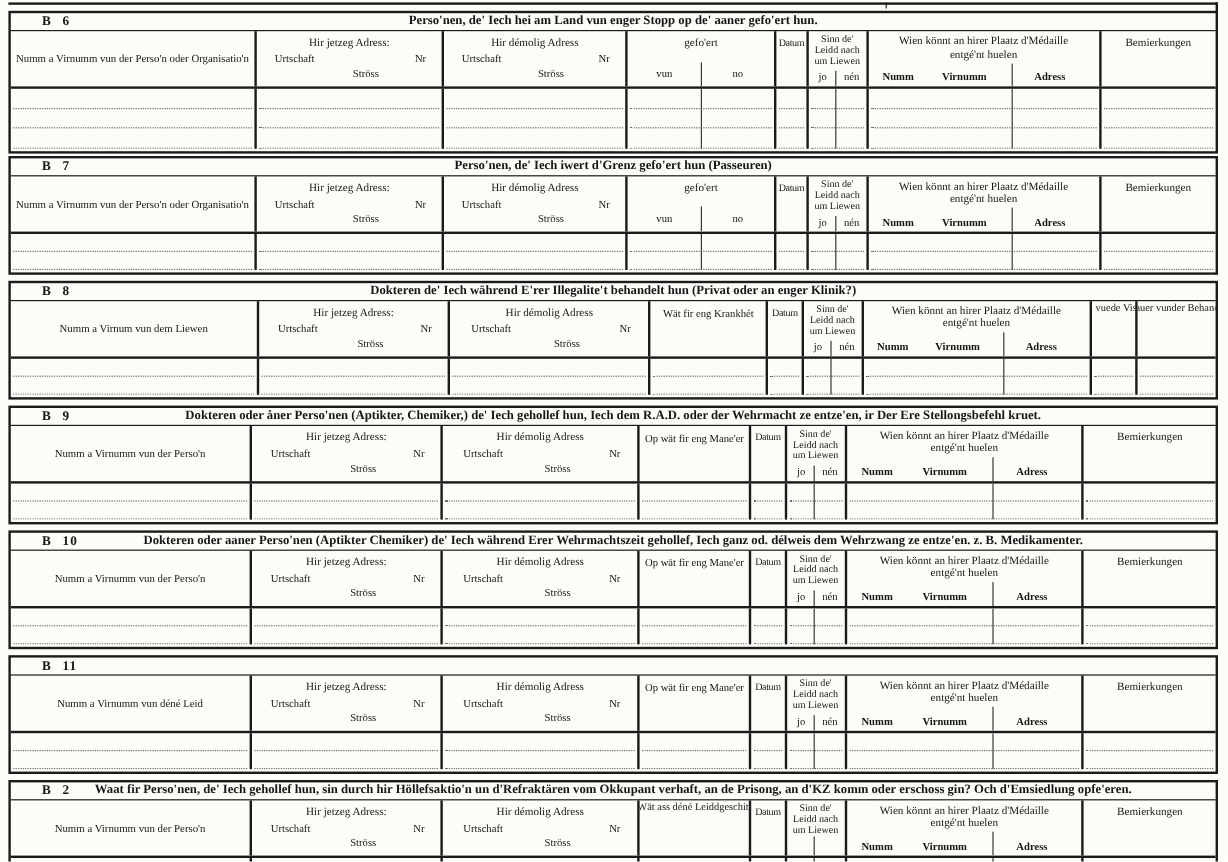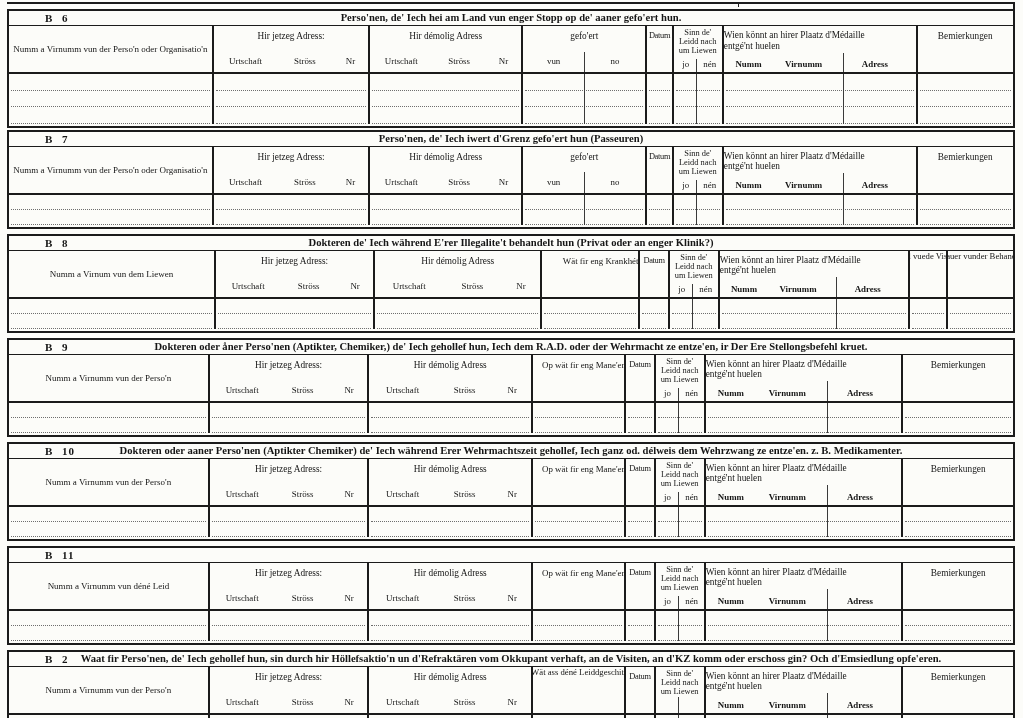--- a/index.html
+++ b/index.html
@@ -12,48 +12,48 @@
   .topedge{height:5px;border-top:2px solid #1b1b1b;position:relative;}
   .topedge .corner{position:absolute;right:0;top:-2px;width:2px;height:9px;background:#1b1b1b;}
   .topedge .tick{position:absolute;left:72.5%;top:-2px;width:1px;height:5px;background:#1b1b1b;}
 
   .sec{border:2px solid #1b1b1b;margin-bottom:5px;background:transparent;}
   .sec.first{margin-bottom:2px;}
 
   .titlebar{height:14px;line-height:14px;border-bottom:1.5px solid #1b1b1b;
     position:relative;text-align:center;font-weight:bold;font-size:10.6px;
     white-space:nowrap;overflow:hidden;}
-  .sid{position:absolute;left:26px;top:0;font-size:11px;word-spacing:5px;letter-spacing:1px;margin-left:10px;}
+  .sid{position:absolute;left:26px;top:0;font-size:11px;word-spacing:5px;letter-spacing:1px;}
 
   .hdr{display:flex;height:46px;border-bottom:2px solid #1b1b1b;}
   .bod{display:flex;padding-bottom:2px;}
   .hcell,.bcell{position:relative;box-sizing:border-box;overflow:hidden;}
   .hcell+.hcell,.bcell+.bcell{border-left:2px solid #1b1b1b;}
 
   .namelabel{font-size:9px;text-align:center;display:flex;align-items:center;
     justify-content:center;height:100%;padding:0 3px;white-space:nowrap;}
   .toplabel{font-size:9.3px;text-align:center;padding-top:5px;white-space:nowrap;}
   .hc-datum .toplabel{font-size:8.4px;letter-spacing:-0.3px;padding-top:5px;}
   .subrow3,.subrow2,.subrowW{position:absolute;left:0;right:0;bottom:6px;display:flex;font-size:8.9px;}
   .subrow3 span{text-align:center;}
   .subrow3 span:nth-child(1){flex:1.15;}
-  .subrow3 span:nth-child(2){flex:1;}
+  .subrow3 span:nth-child(2){flex:1;margin-top:12px;}
   .subrow3 span:nth-child(3){flex:0.65;}
   .subrow2 span{flex:1;text-align:center;}
   .subrow2.jn{bottom:3px;}
   .subrowW{bottom:3px;font-weight:bold;}
   .subrowW span{text-align:center;}
   .subrowW span:nth-child(1){flex:0.85;}
   .subrowW span:nth-child(2){flex:1.05;}
   .subrowW span:nth-child(3){flex:1.4;}
   .sinnlines{font-size:8.4px;line-height:9.2px;text-align:center;padding-top:2px;white-space:nowrap;}
-  .wlabel{font-size:9.3px;line-height:10.5px;padding-top:4px;white-space:nowrap;}
+  .wlabel{font-size:9.3px;line-height:10.5px;text-align:center;padding-top:4px;white-space:nowrap;}
   .midlabel{font-size:8.7px;line-height:10px;text-align:center;display:flex;
     justify-content:center;height:100%;white-space:nowrap;}
-  .hc-maneer .toplabel,.hc-krank .toplabel{font-size:8.9px;text-align:right;}
+  .hc-maneer .toplabel,.hc-krank .toplabel{font-size:8.9px;}
 
   .vl{position:absolute;width:1px;background:#3a3a3a;bottom:0;}
   .drow{height:14px;border-bottom:1px dotted #6e6e6e;margin:0 2px;}
   .sec.first .drow{height:15.5px;}
 </style>
 </head>
 <body>
 
 <div class="page">
   <div class="inner">
@@ -647,21 +647,21 @@
               <div class="drow"></div>
               <div class="vl" style="left: 62%; top: 0%;"></div>
             </div>
             <div class="bcell" style="flex: 0 0 11.1%;">
               <div class="drow"></div>
               <div class="drow"></div>
             </div>
           </div>
         </div>
         <div class="sec">
-          <div class="titlebar"><span class="sid">B 2</span><span class="stitle">Waat fir Perso'nen, de' Iech gehollef hun, sin durch hir Höllefsaktio'n un d'Refraktären vom Okkupant verhaft, an de Visiten, an d'KZ komm oder erschoss gin? Och d'Emsiedlung opfe'eren.</span></div>
+          <div class="titlebar"><span class="sid">B 2</span><span class="stitle">Waat fir Perso'nen, de' Iech gehollef hun, sin durch hir Höllefsaktio'n un d'Refraktären vom Okkupant verhaft, an de Prisong, an d'KZ komm oder erschoss gin? Och d'Emsiedlung opfe'eren.</span></div>
           <div class="hdr">
             <div class="hcell hc-name" style="flex: 0 0 19.8%;">
               <div class="namelabel">Numm a Virnumm vun der Perso'n</div>
             </div>
             <div class="hcell hc-anow" style="flex: 0 0 15.9%;">
               <div class="toplabel">Hir jetzeg Adress:</div>
               <div class="subrow3">
                 <span>Urtschaft</span>
                 <span>Ströss</span>
                 <span>Nr</span>

